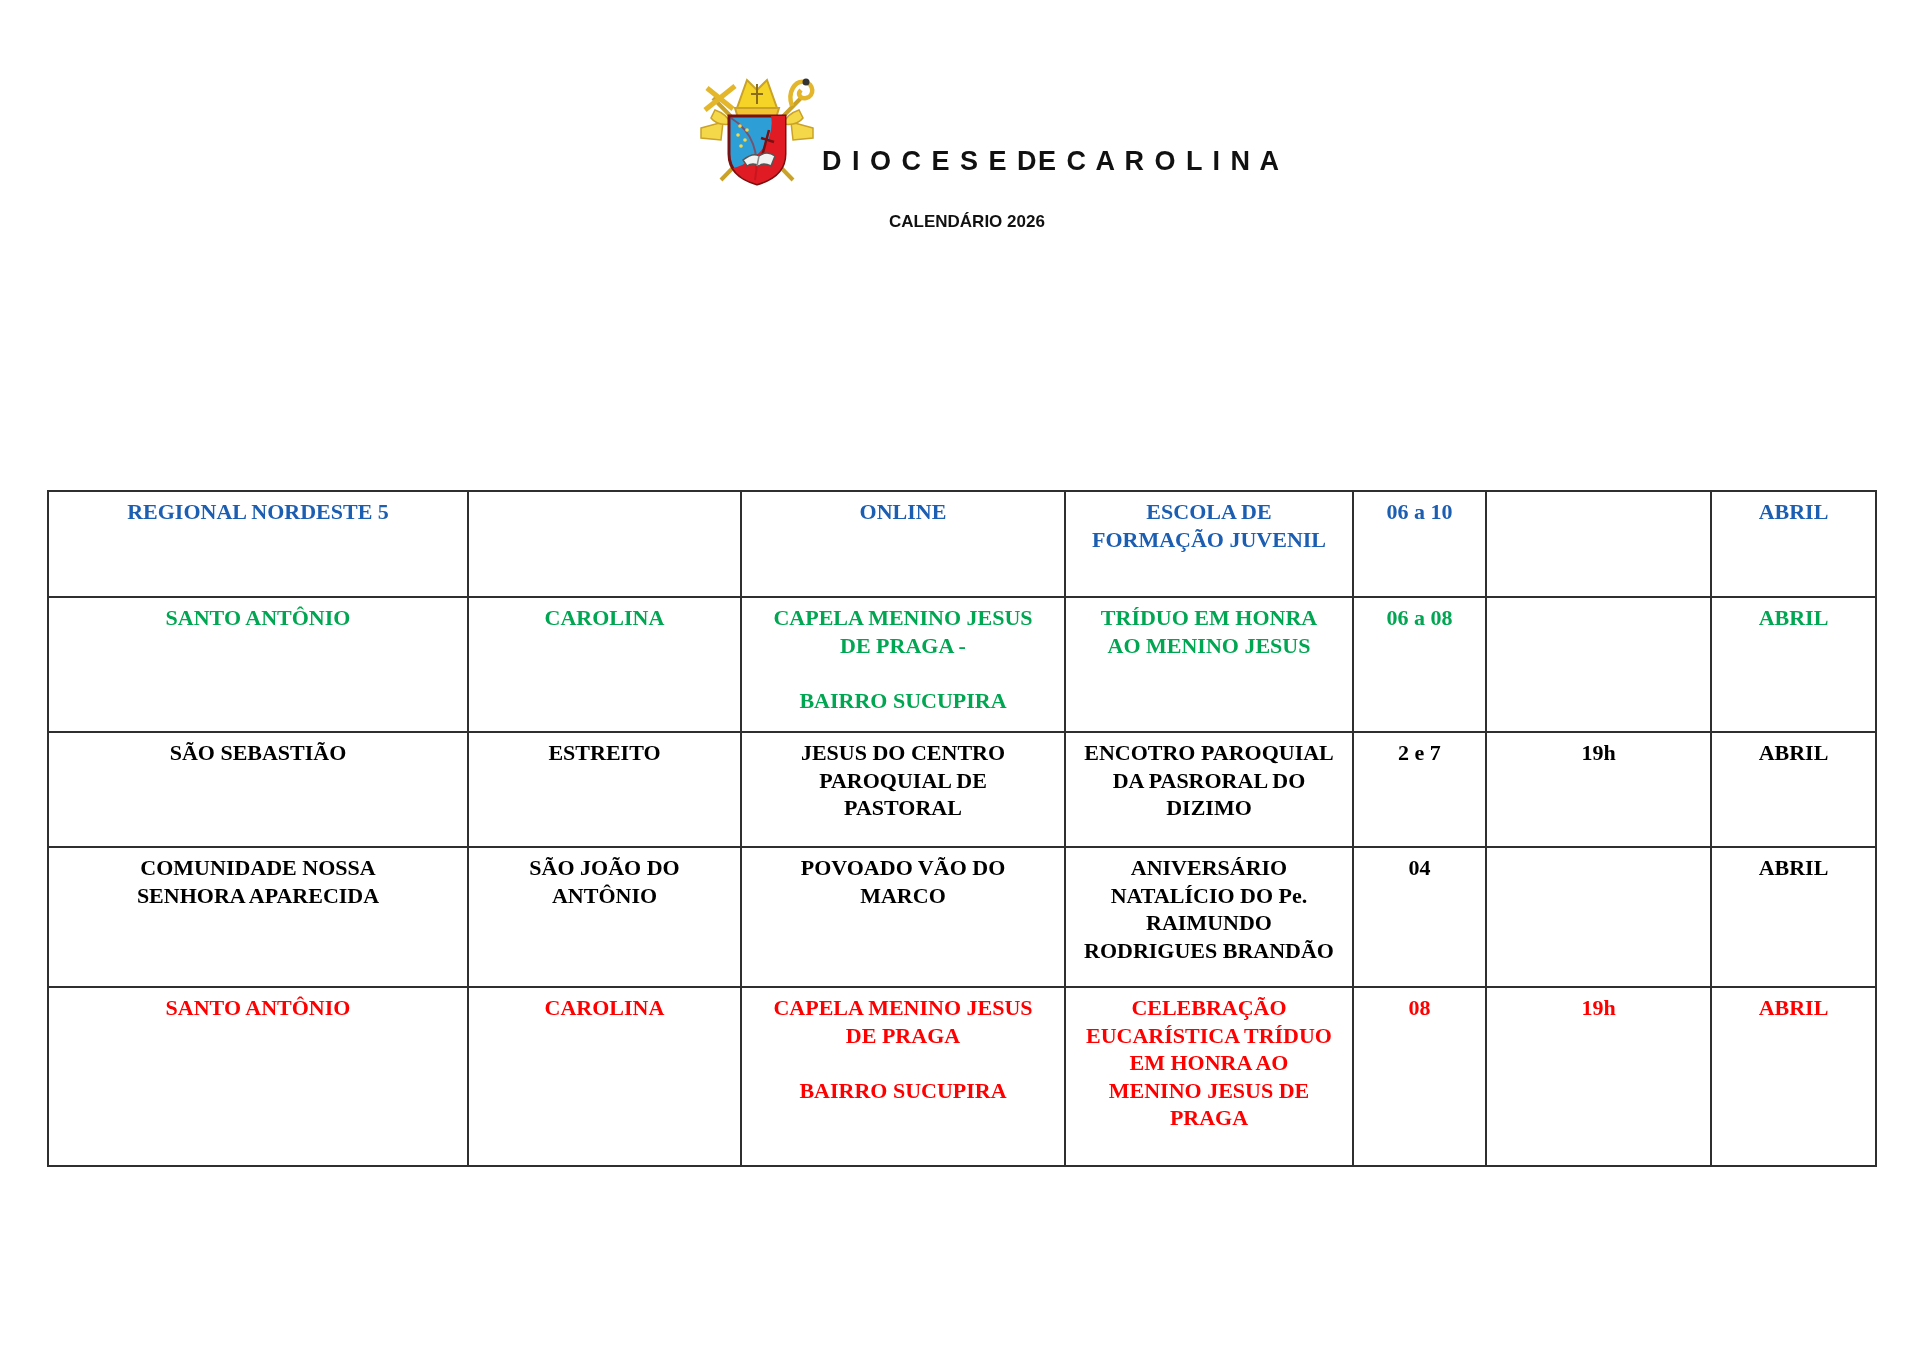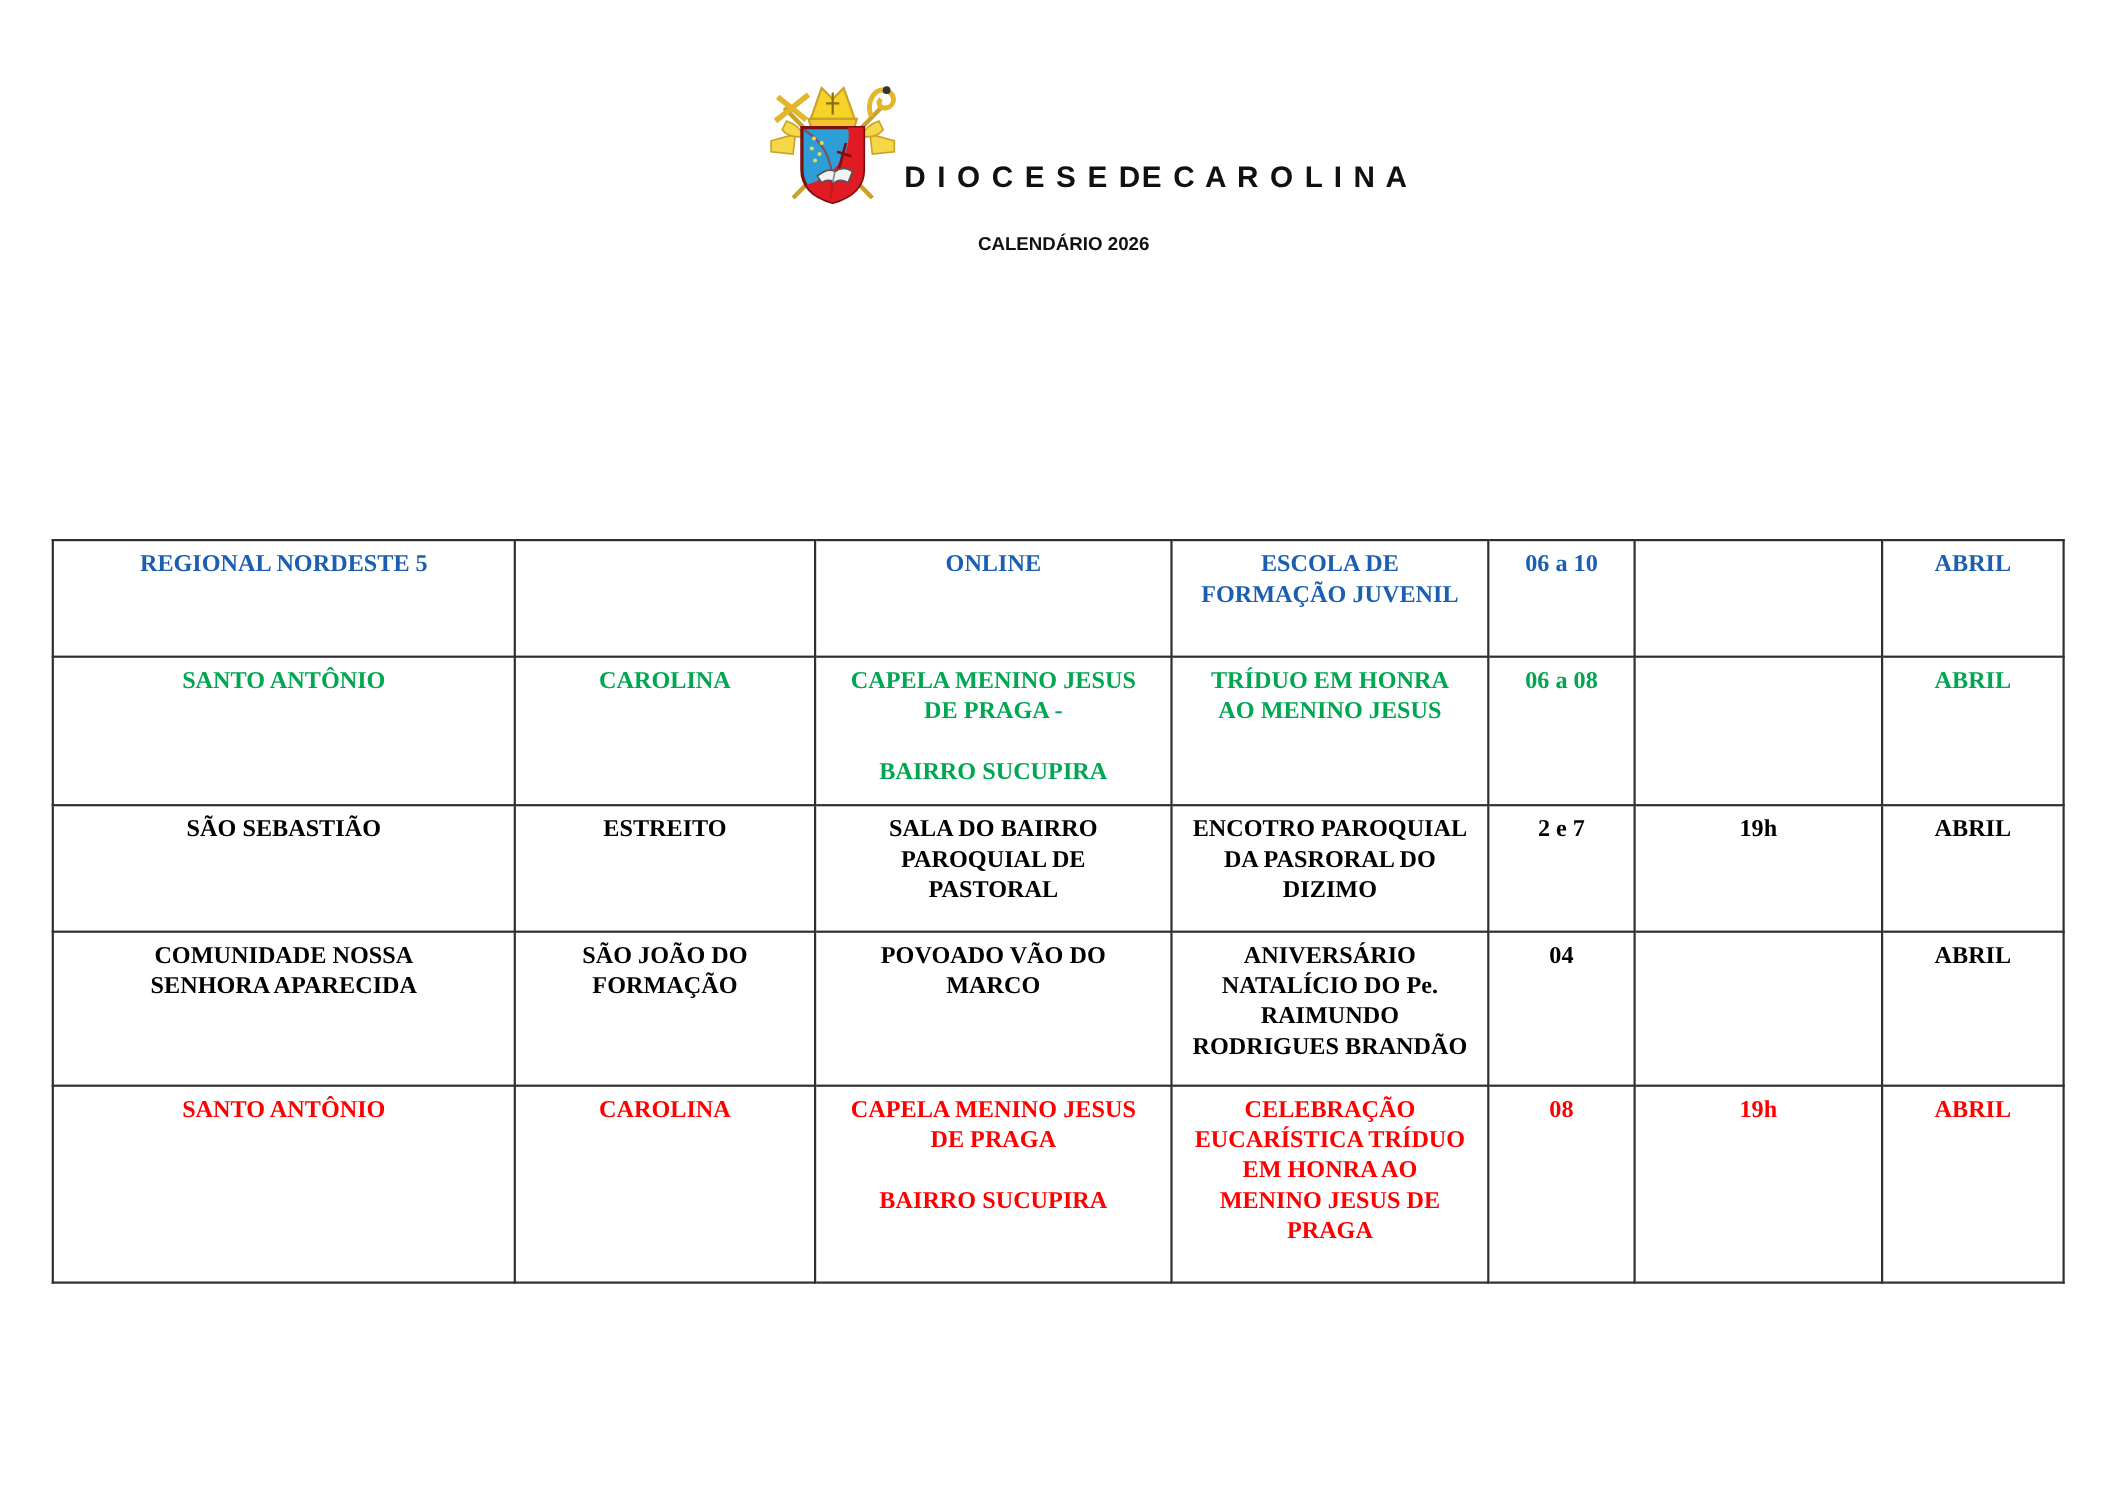--- a/index.html
+++ b/index.html
@@ -130,35 +130,35 @@
 BAIRRO SUCUPIRA</td>
       <td>TRÍDUO EM HONRA
 AO MENINO JESUS</td>
       <td>06 a 08</td>
       <td></td>
       <td>ABRIL</td>
     </tr>
     <tr class="r2" style="color: rgb(0, 0, 0);">
       <td>SÃO SEBASTIÃO</td>
       <td>ESTREITO</td>
-      <td>SALA DO BAIRRO
+      <td>JESUS DO CENTRO
 PAROQUIAL DE
 PASTORAL</td>
       <td>ENCOTRO PAROQUIAL
 DA PASRORAL DO
 DIZIMO</td>
       <td>2 e 7</td>
       <td>19h</td>
       <td>ABRIL</td>
     </tr>
     <tr class="r3" style="color: rgb(0, 0, 0);">
       <td>COMUNIDADE NOSSA
 SENHORA APARECIDA</td>
       <td>SÃO JOÃO DO
-FORMAÇÃO</td>
+ANTÔNIO</td>
       <td>POVOADO VÃO DO
 MARCO</td>
       <td>ANIVERSÁRIO
 NATALÍCIO DO Pe.
 RAIMUNDO
 RODRIGUES BRANDÃO</td>
       <td>04</td>
       <td></td>
       <td>ABRIL</td>
     </tr>

